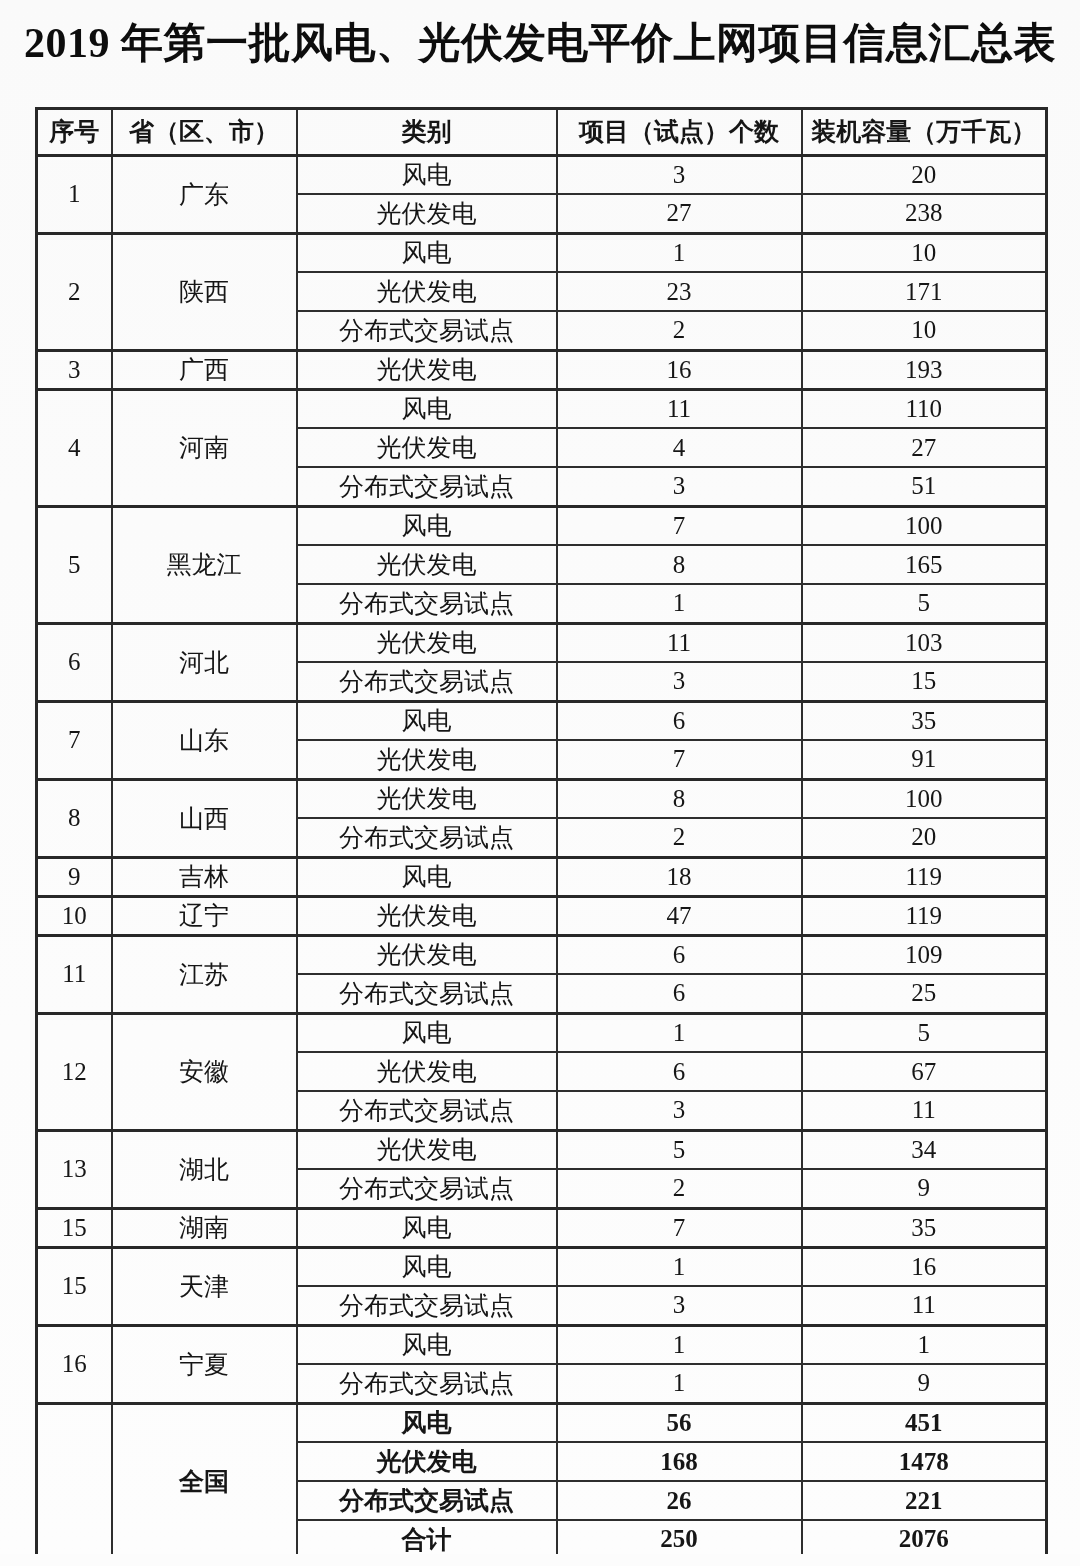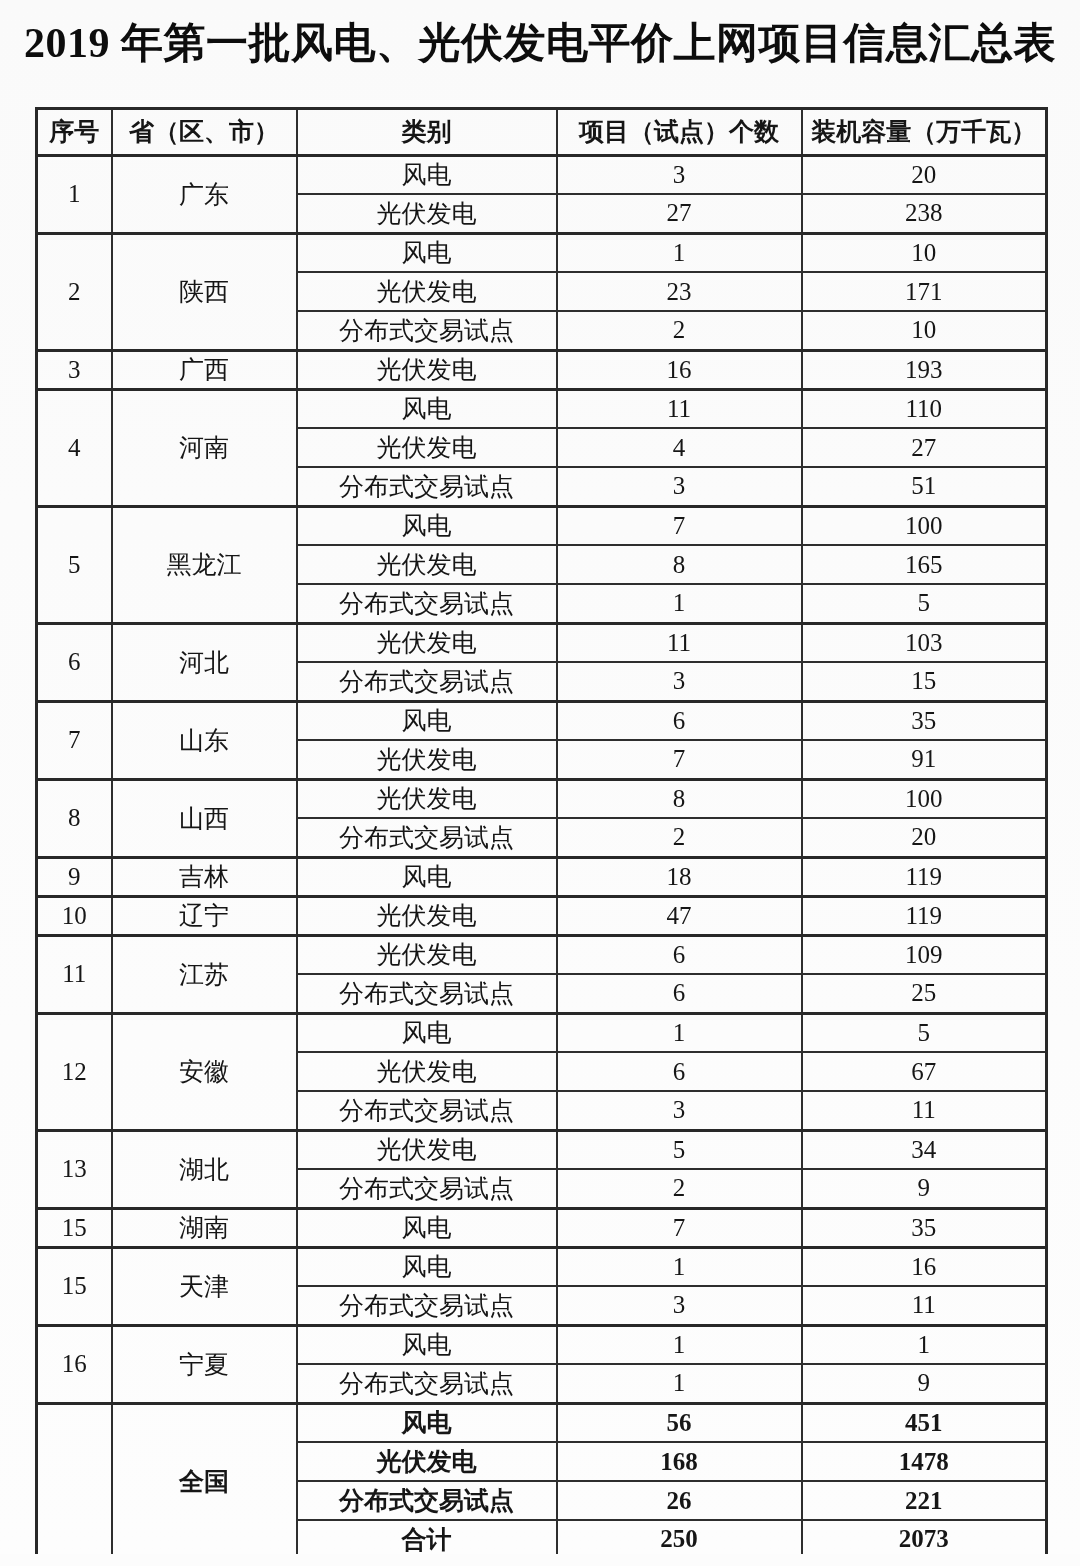--- a/index.html
+++ b/index.html
@@ -286,17 +286,17 @@
           <td>1478</td>
         </tr>
         <tr class="bold-group">
           <td>分布式交易试点</td>
           <td>26</td>
           <td>221</td>
         </tr>
         <tr class="bold-group">
           <td>合计</td>
           <td>250</td>
-          <td>2073</td>
+          <td>2076</td>
         </tr>
       </tbody>
   </table>
 </div>
 
 </body></html>

